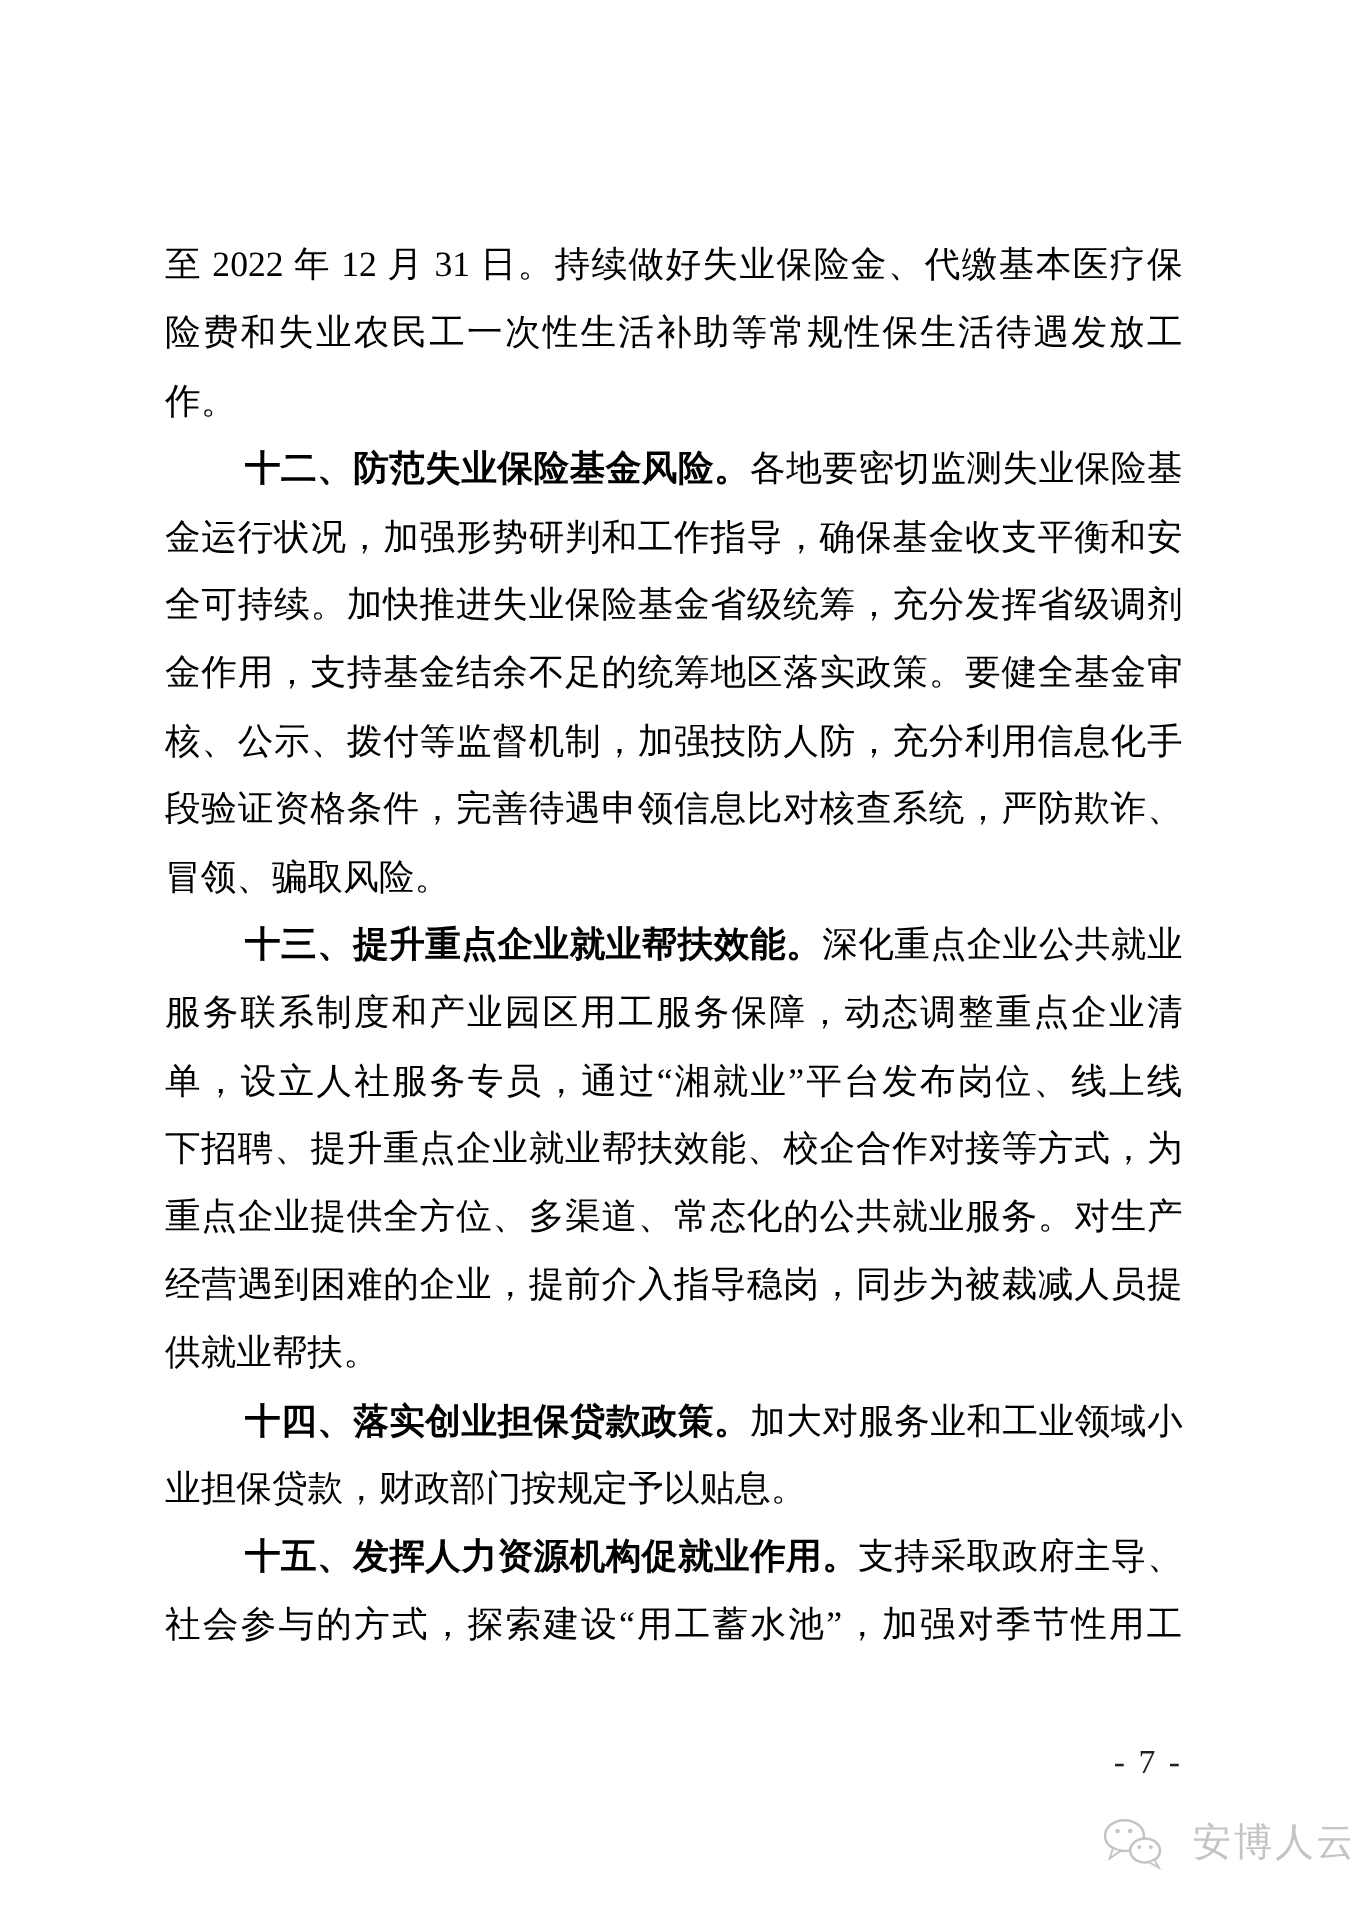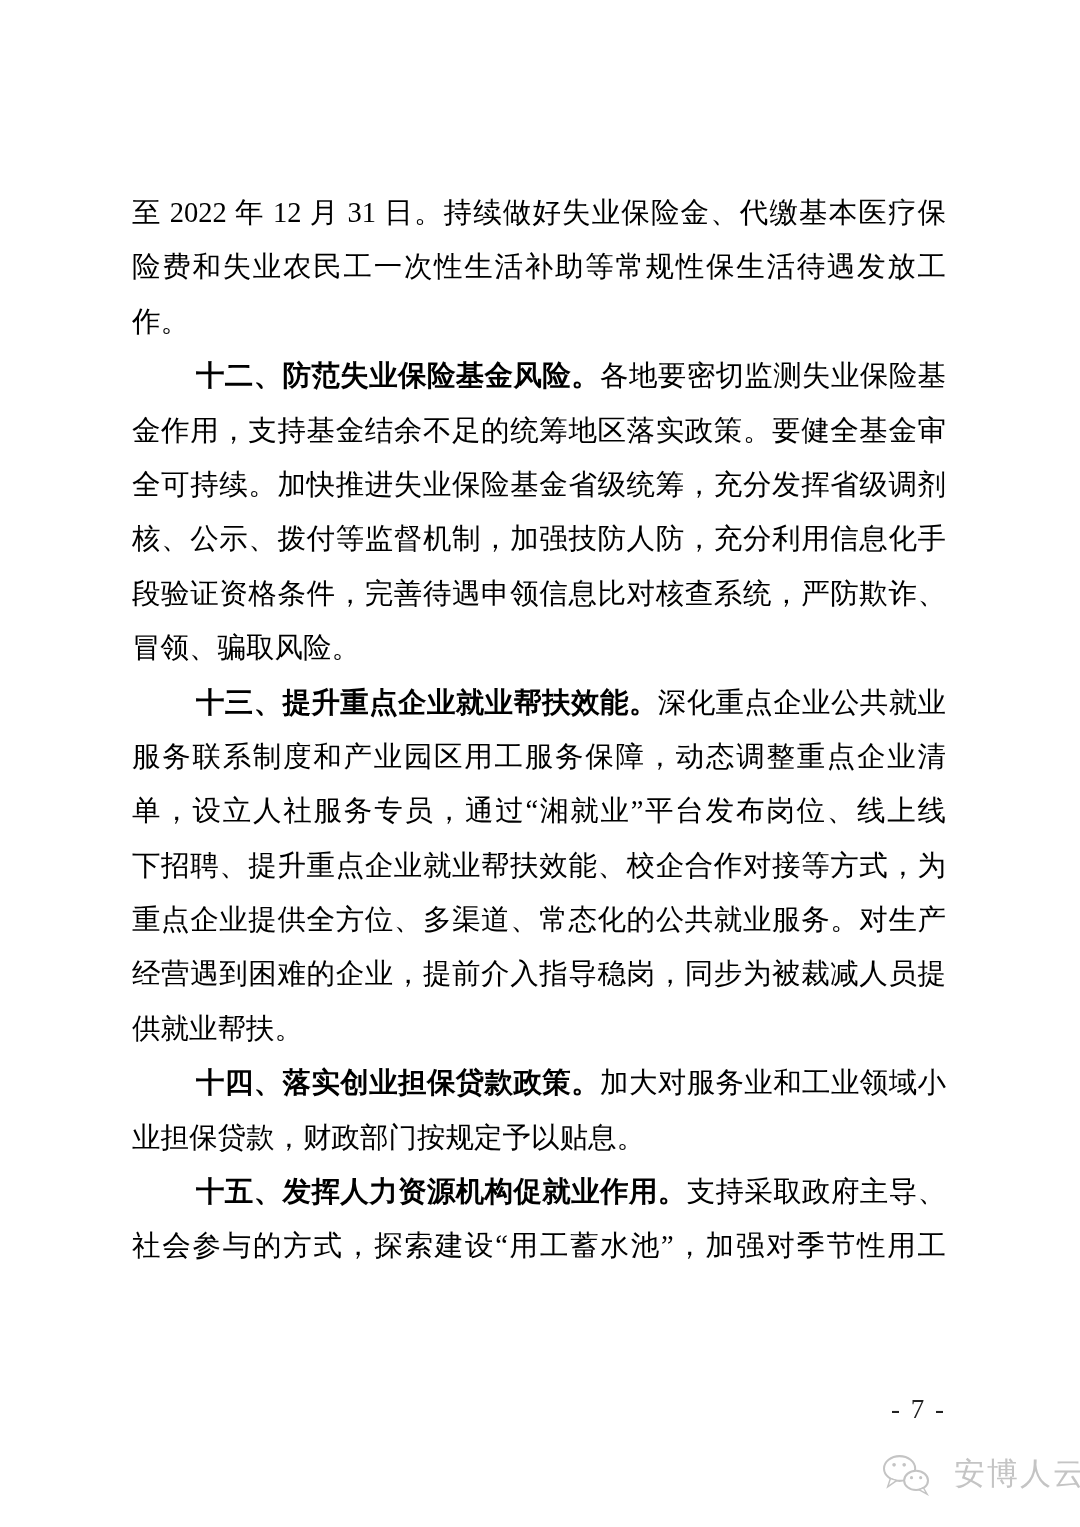--- a/index.html
+++ b/index.html
@@ -78,22 +78,23 @@
 </head>
 <body>
 
 <div class="page">
 
   <div class="doc-body">
       <div class="line">至 2022 年 12 月 31 日。持续做好失业保险金、代缴基本医疗保</div>
       <div class="line">险费和失业农民工一次性生活补助等常规性保生活待遇发放工</div>
       <div class="line last">作。</div>
       <div class="line indent"><b class="lead">十二、防范失业保险基金风险。</b>各地要密切监测失业保险基</div>
+      <div class="line">金运行状况，加强形势研判和工作指导，确保基金收支平衡和安</div>
+      <div class="line">全可持续。加快推进失业保险基金省级统筹，充分发挥省级调剂</div>
       <div class="line">金作用，支持基金结余不足的统筹地区落实政策。要健全基金审</div>
-      <div class="line">全可持续。加快推进失业保险基金省级统筹，充分发挥省级调剂</div>
       <div class="line">核、公示、拨付等监督机制，加强技防人防，充分利用信息化手</div>
       <div class="line">段验证资格条件，完善待遇申领信息比对核查系统，严防欺诈、</div>
       <div class="line last">冒领、骗取风险。</div>
       <div class="line indent"><b class="lead">十三、提升重点企业就业帮扶效能。</b>深化重点企业公共就业</div>
       <div class="line">服务联系制度和产业园区用工服务保障，动态调整重点企业清</div>
       <div class="line">单，设立人社服务专员，通过“湘就业”平台发布岗位、线上线</div>
       <div class="line">下招聘、提升重点企业就业帮扶效能、校企合作对接等方式，为</div>
       <div class="line">重点企业提供全方位、多渠道、常态化的公共就业服务。对生产</div>
       <div class="line">经营遇到困难的企业，提前介入指导稳岗，同步为被裁减人员提</div>
       <div class="line last">供就业帮扶。</div>

